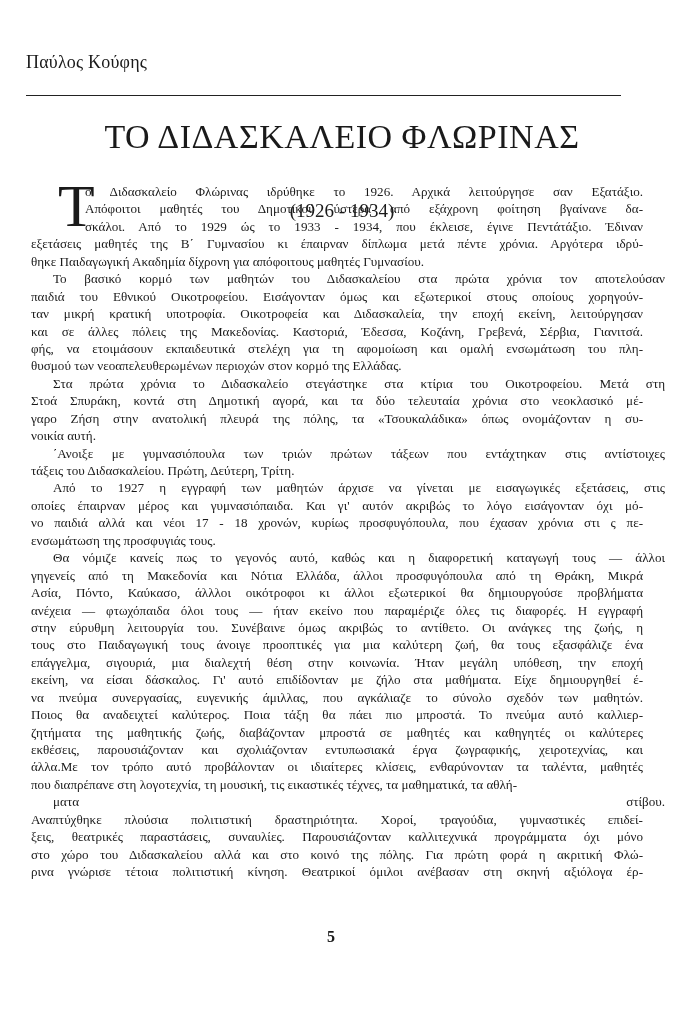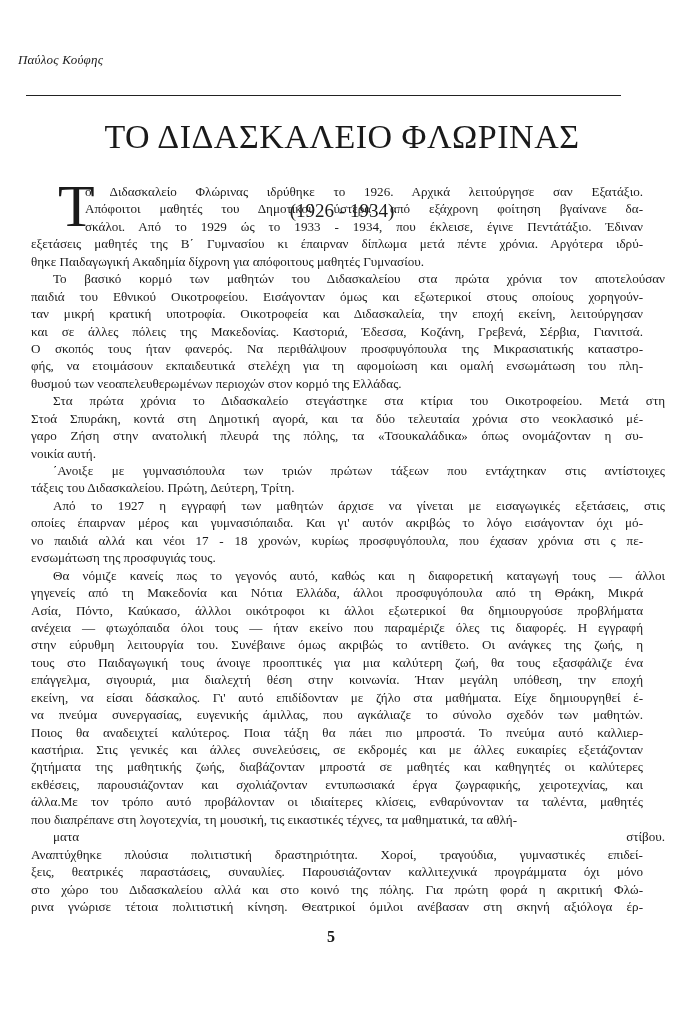--- a/index.html
+++ b/index.html
@@ -1,19 +1,19 @@
 <!DOCTYPE html>
 <html><head>
   <meta charset="utf-8">
   <style>
     html, body { margin: 0; padding: 0; background: #ffffff; }
     body { width: 692px; height: 1024px; position: relative; overflow: hidden;
            font-family: "Liberation Serif", "DejaVu Serif", serif; color: #1a1a1a; }
     .page { position: absolute; left: 0; top: 0; width: 692px; height: 1024px; }
-    .author { position: absolute; left: 18px; top: 52px; font-style: italic; font-size: 13px; letter-spacing: 0.2px; }
+    .author { position: absolute; left: 26px; top: 52px; font-size: 18px; letter-spacing: 0.2px; }
     .rule { position: absolute; left: 26px; top: 95px; width: 595px; height: 0; border-top: 1.6px solid #222; }
     .title { position: absolute; left: 0; width: 692px; top: 118px; text-align: center; font-size: 34px; letter-spacing: 0.5px; padding-left: 0; }
     .title span { position: relative; left: -4px; }
     .subtitle { position: absolute; left: 0; width: 692px; top: 200px; text-align: center; font-size: 19px; }
     .subtitle span { position: relative; left: -4px; }
     .body { position: absolute; left: 57px; top: 183px; width: 586px; font-size: 13.1px; line-height: 17.45px; text-align: justify; }
     .line { display: block; white-space: nowrap; text-align-last: justify; text-align: justify; height: 17.45px; overflow: visible; }
     .line.last { text-align-last: left; }
     .line.indent { padding-left: 22px; }
     .line.dc { padding-left: 28px; }
@@ -35,21 +35,20 @@
   <div class="body" id="body-text">
       <span class="line dc" style="width: 558px;">ο Διδασκαλείο Φλώρινας ιδρύθηκε το 1926. Αρχικά λειτούργησε σαν Εξατάξιο.</span>
       <span class="line dc" style="width: 558px;">Απόφοιτοι μαθητές του Δημοτικού ύστερα από εξάχρονη φοίτηση βγαίνανε δα-</span>
       <span class="line dc" style="width: 558px;">σκάλοι. Από το 1929 ώς το 1933 - 1934, που έκλεισε, έγινε Πεντάτάξιο. Έδιναν</span>
       <span class="line" style="margin-left: -26px; width: 612px;">εξετάσεις μαθητές της Β΄ Γυμνασίου κι έπαιρναν δίπλωμα μετά πέντε χρόνια. Αργότερα ιδρύ-</span>
       <span class="line last" style="margin-left: -26px; width: 612px;">θηκε Παιδαγωγική Ακαδημία δίχρονη για απόφοιτους μαθητές Γυμνασίου.</span>
       <span class="line indent" style="margin-left: -26px; width: 612px;">Το βασικό κορμό των μαθητών του Διδασκαλείου στα πρώτα χρόνια τον αποτελούσαν</span>
       <span class="line" style="margin-left: -26px; width: 612px;">παιδιά του Εθνικού Οικοτροφείου. Εισάγονταν όμως και εξωτερικοί στους οποίους χορηγούν-</span>
       <span class="line" style="margin-left: -26px; width: 612px;">ταν μικρή κρατική υποτροφία. Οικοτροφεία και Διδασκαλεία, την εποχή εκείνη, λειτούργησαν</span>
       <span class="line" style="margin-left: -26px; width: 612px;">και σε άλλες πόλεις της Μακεδονίας. Καστοριά, Έδεσσα, Κοζάνη, Γρεβενά, Σέρβια, Γιανιτσά.</span>
-      <span class="line" style="margin-left: -26px; width: 612px;">Ο σκοπός τους ήταν φανερός. Να περιθάλψουν προσφυγόπουλα της Μικρασιατικής καταστρο-</span>
       <span class="line" style="margin-left: -26px; width: 612px;">φής, να ετοιμάσουν εκπαιδευτικά στελέχη για τη αφομοίωση και ομαλή ενσωμάτωση του πλη-</span>
       <span class="line last" style="margin-left: -26px; width: 612px;">θυσμού των νεοαπελευθερωμένων περιοχών στον κορμό της Ελλάδας.</span>
       <span class="line indent" style="margin-left: -26px; width: 612px;">Στα πρώτα χρόνια το Διδασκαλείο στεγάστηκε στα κτίρια του Οικοτροφείου. Μετά στη</span>
       <span class="line" style="margin-left: -26px; width: 612px;">Στοά Σπυράκη, κοντά στη Δημοτική αγορά, και τα δύο τελευταία χρόνια στο νεοκλασικό μέ-</span>
       <span class="line" style="margin-left: -26px; width: 612px; font-family: Liberation Serif, serif;">γαρο Ζήση στην ανατολική πλευρά της πόλης, τα «Τσουκαλάδικα» όπως ονομάζονταν η συ-</span>
       <span class="line last" style="margin-left: -26px; width: 612px;">νοικία αυτή.</span>
       <span class="line indent" style="margin-left: -26px; width: 612px;">΄Ανοιξε με γυμνασιόπουλα των τριών πρώτων τάξεων που εντάχτηκαν στις αντίστοιχες</span>
       <span class="line last" style="margin-left: -26px; width: 612px;">τάξεις του Διδασκαλείου. Πρώτη, Δεύτερη, Τρίτη.</span>
       <span class="line indent" style="margin-left: -26px; width: 612px;">Από το 1927 η εγγραφή των μαθητών άρχισε να γίνεται με εισαγωγικές εξετάσεις, στις</span>
       <span class="line" style="margin-left: -26px; width: 612px;">οποίες έπαιρναν μέρος και γυμνασιόπαιδα. Και γι' αυτόν ακριβώς το λόγο εισάγονταν όχι μό-</span>
@@ -58,21 +57,20 @@
       <span class="line indent" style="margin-left: -26px; width: 612px;">Θα νόμιζε κανείς πως το γεγονός αυτό, καθώς και η διαφορετική καταγωγή τους — άλλοι</span>
       <span class="line" style="margin-left: -26px; width: 612px;">γηγενείς από τη Μακεδονία και Νότια Ελλάδα, άλλοι προσφυγόπουλα από τη Θράκη, Μικρά</span>
       <span class="line" style="margin-left: -26px; width: 612px;">Ασία, Πόντο, Καύκασο, άλλλοι οικότροφοι κι άλλοι εξωτερικοί θα δημιουργούσε προβλήματα</span>
       <span class="line" style="margin-left: -26px; width: 612px;">ανέχεια — φτωχόπαιδα όλοι τους — ήταν εκείνο που παραμέριζε όλες τις διαφορές. Η εγγραφή</span>
       <span class="line" style="margin-left: -26px; width: 612px;">στην εύρυθμη λειτουργία του. Συνέβαινε όμως ακριβώς το αντίθετο. Οι ανάγκες της ζωής, η</span>
       <span class="line" style="margin-left: -26px; width: 612px;">τους στο Παιδαγωγική τους άνοιγε προοπτικές για μια καλύτερη ζωή, θα τους εξασφάλιζε ένα</span>
       <span class="line" style="margin-left: -26px; width: 612px;">επάγγελμα, σιγουριά, μια διαλεχτή θέση στην κοινωνία. Ήταν μεγάλη υπόθεση, την εποχή</span>
       <span class="line" style="margin-left: -26px; width: 612px;">εκείνη, να είσαι δάσκαλος. Γι' αυτό επιδίδονταν με ζήλο στα μαθήματα. Είχε δημιουργηθεί έ-</span>
       <span class="line" style="margin-left: -26px; width: 612px;">να πνεύμα συνεργασίας, ευγενικής άμιλλας, που αγκάλιαζε το σύνολο σχεδόν των μαθητών.</span>
       <span class="line" style="margin-left: -26px; width: 612px;">Ποιος θα αναδειχτεί καλύτερος. Ποια τάξη θα πάει πιο μπροστά. Το πνεύμα αυτό καλλιερ-</span>
-      <span class="line" style="margin-left: -26px; width: 612px;">καστήρια. Στις γενικές και άλλες συνελεύσεις, σε εκδρομές και με άλλες ευκαιρίες εξετάζονταν</span>
       <span class="line" style="margin-left: -26px; width: 612px;">ζητήματα της μαθητικής ζωής, διαβάζονταν μπροστά σε μαθητές και καθηγητές οι καλύτερες</span>
       <span class="line" style="margin-left: -26px; width: 612px;">εκθέσεις, παρουσιάζονταν και σχολιάζονταν εντυπωσιακά έργα ζωγραφικής, χειροτεχνίας, και</span>
       <span class="line" style="margin-left: -26px; width: 612px;">άλλα.Με τον τρόπο αυτό προβάλονταν οι ιδιαίτερες κλίσεις, ενθαρύνονταν τα ταλέντα, μαθητές</span>
       <span class="line last" style="margin-left: -26px; width: 612px;">που διαπρέπανε στη λογοτεχνία, τη μουσική, τις εικαστικές τέχνες, τα μαθηματικά, τα αθλή-</span>
       <span class="line indent" style="margin-left: -26px; width: 612px;">ματα στίβου.</span>
       <span class="line" style="margin-left: -26px; width: 612px;">Αναπτύχθηκε πλούσια πολιτιστική δραστηριότητα. Χοροί, τραγούδια, γυμναστικές επιδεί-</span>
       <span class="line" style="margin-left: -26px; width: 612px;">ξεις, θεατρικές παραστάσεις, συναυλίες. Παρουσιάζονταν καλλιτεχνικά προγράμματα όχι μόνο</span>
       <span class="line" style="margin-left: -26px; width: 612px;">στο χώρο του Διδασκαλείου αλλά και στο κοινό της πόλης. Για πρώτη φορά η ακριτική Φλώ-</span>
       <span class="line" style="margin-left: -26px; width: 612px;">ρινα γνώρισε τέτοια πολιτιστική κίνηση. Θεατρικοί όμιλοι ανέβασαν στη σκηνή αξιόλογα έρ-</span>
     </div>

